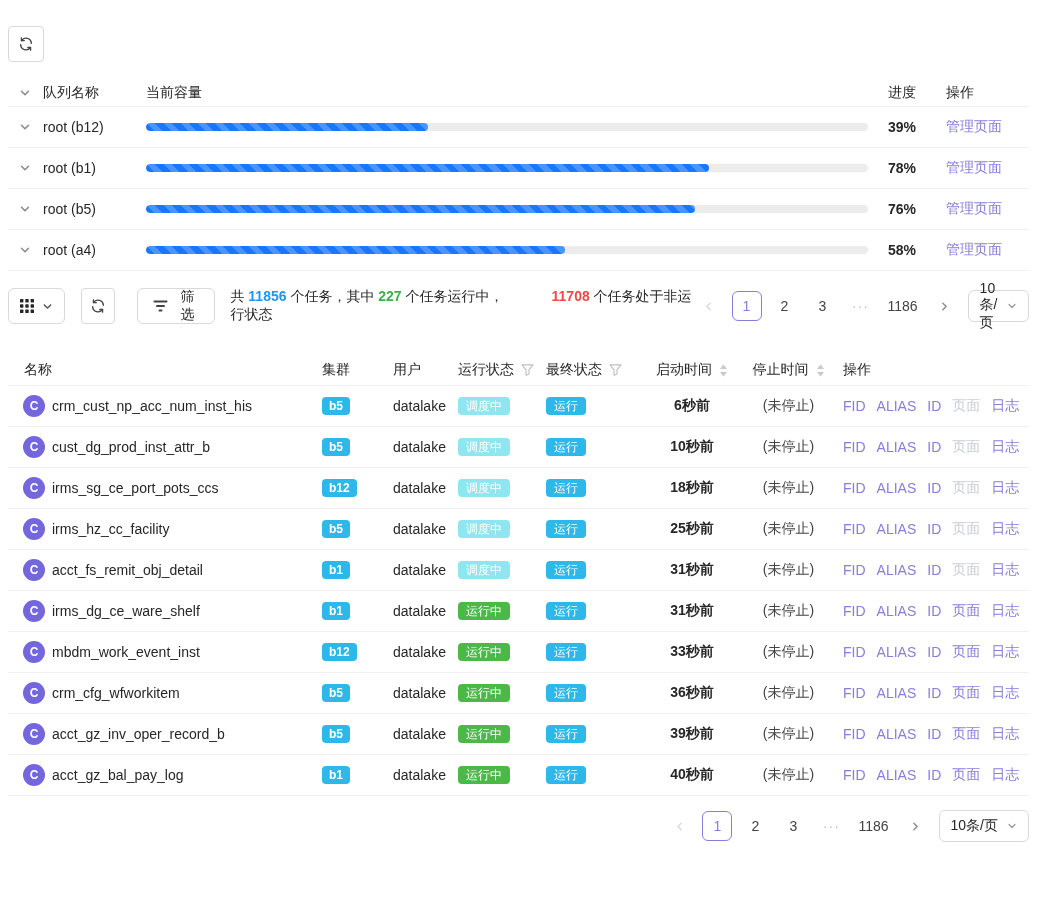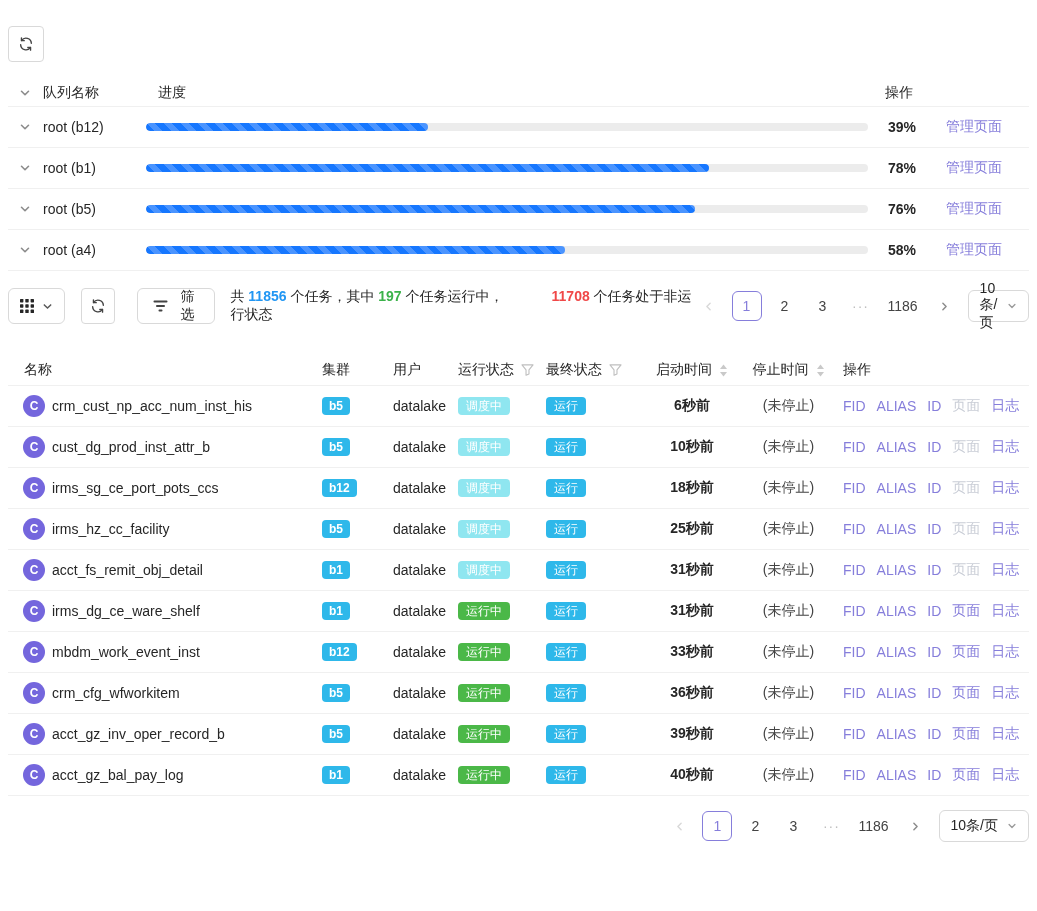--- a/index.html
+++ b/index.html
@@ -123,20 +123,21 @@
 
       <div class="q-grid q-header">
         <div class="q-cell-name">
           <span class="chev">
             <svg width="12" height="12" viewBox="0 0 12 12" fill="none" stroke="currentColor" stroke-width="1.6" stroke-linecap="round" stroke-linejoin="round">
                 <path d="M2.5 4.25L6 7.75l3.5-3.5"></path>
               </svg>
           </span>
           <span>队列名称</span>
         </div>
+        <div>当前容量</div>
         <div class="q-h-pct">进度</div>
         <div class="q-h-op">操作</div>
       </div>
 
       <div>
 
       <div class="q-grid q-row">
             <div class="q-cell-name">
               <span class="chev">
                 <svg width="12" height="12" viewBox="0 0 12 12" fill="none" stroke="currentColor" stroke-width="1.6" stroke-linecap="round" stroke-linejoin="round">
@@ -247,21 +248,21 @@
         <span class="chev" style="color:#434343">
           <svg width="15" height="12" viewBox="0 0 15 12" fill="currentColor">
               <rect x="0.5" y="0.6" width="14" height="1.8" rx="0.9"></rect>
               <rect x="3" y="5.1" width="9" height="1.8" rx="0.9"></rect>
               <rect x="5.5" y="9.6" width="4" height="1.8" rx="0.9"></rect>
             </svg>
         </span>
         <span>筛选</span>
       </button>
 
-      <div class="summary"><span>共 </span><b class="c-total">11856</b><span> 个任务，其中 </span><b class="c-running">197</b><span> 个任务运行中，</span><b class="c-stopped">11708</b><span> 个任务处于非运行状态</span></div>
+      <div class="summary"><span>共 </span><b class="c-total">11856</b><span> 个任务，其中 </span><b class="c-running">227</b><span> 个任务运行中，</span><b class="c-stopped">11708</b><span> 个任务处于非运行状态</span></div>
 
       <div class="spacer"></div>
 
       <div class="pager">
         <button class="pg-btn pg-prev">
           <svg width="11" height="11" viewBox="0 0 12 12" fill="none" stroke="currentColor" stroke-width="1.6" stroke-linecap="round" stroke-linejoin="round">
               <path d="M7.75 2.5L4.25 6l3.5 3.5"></path>
             </svg>
         </button>
         <div class="pg-items">

